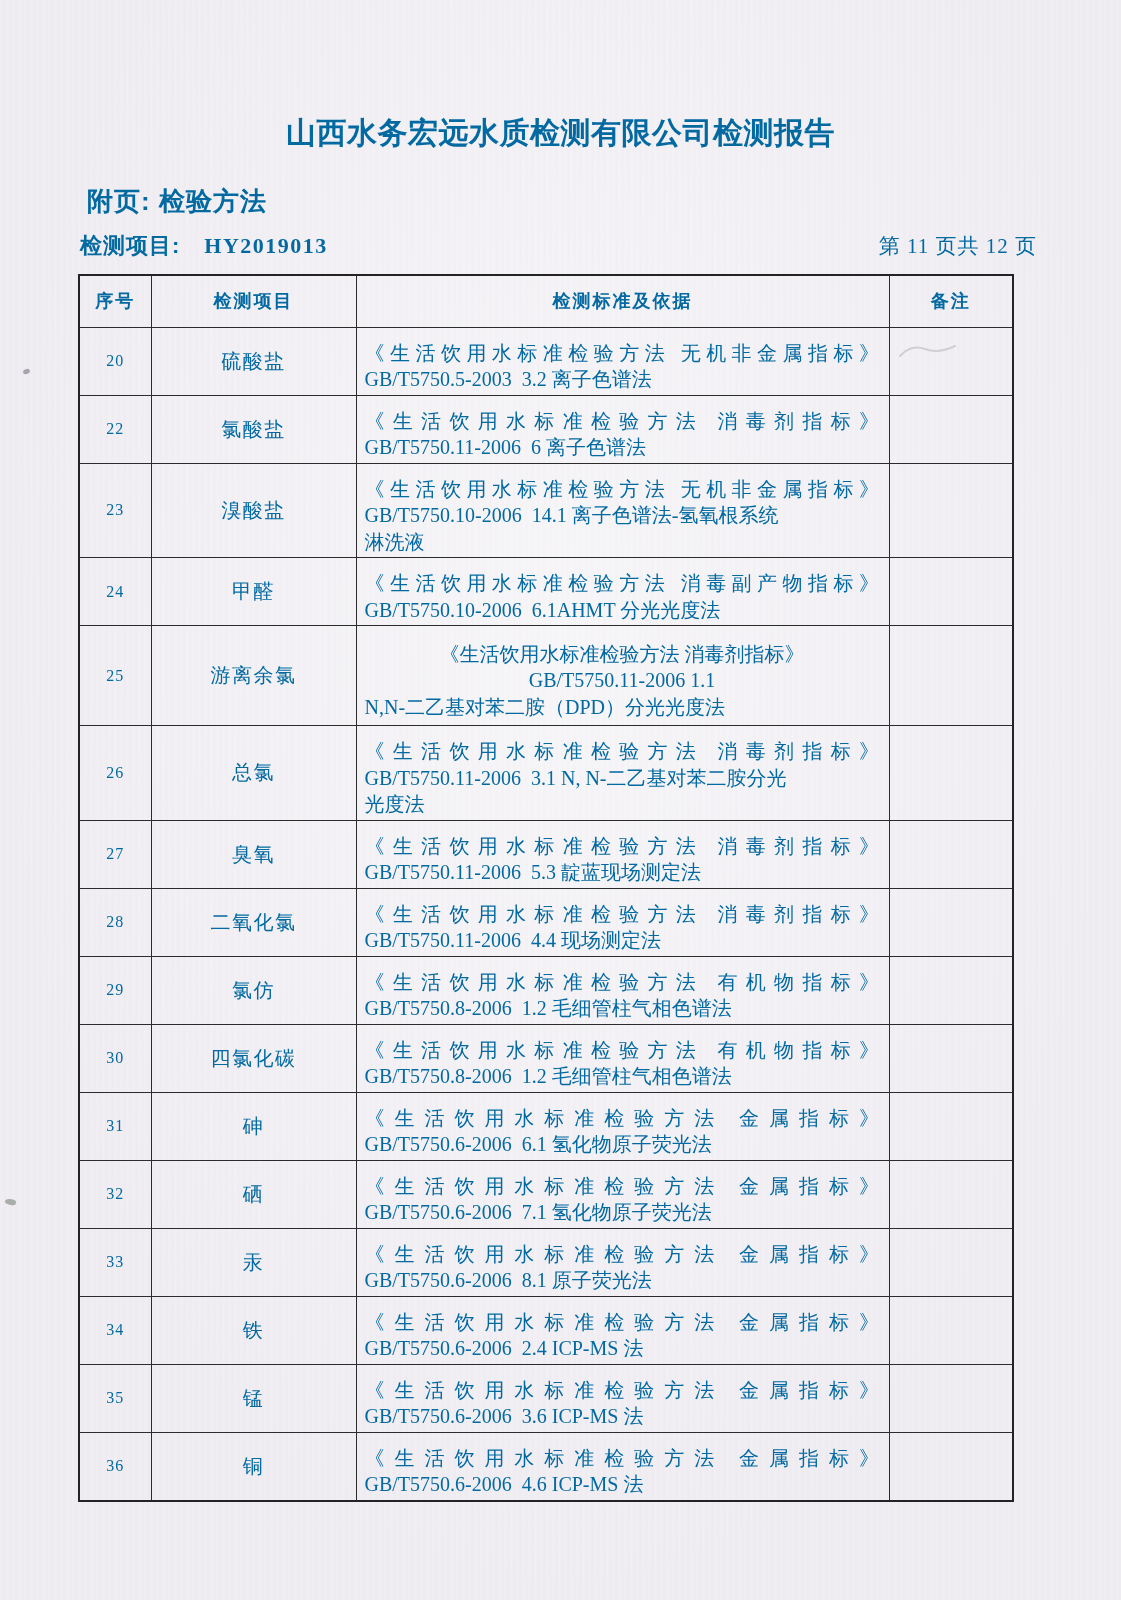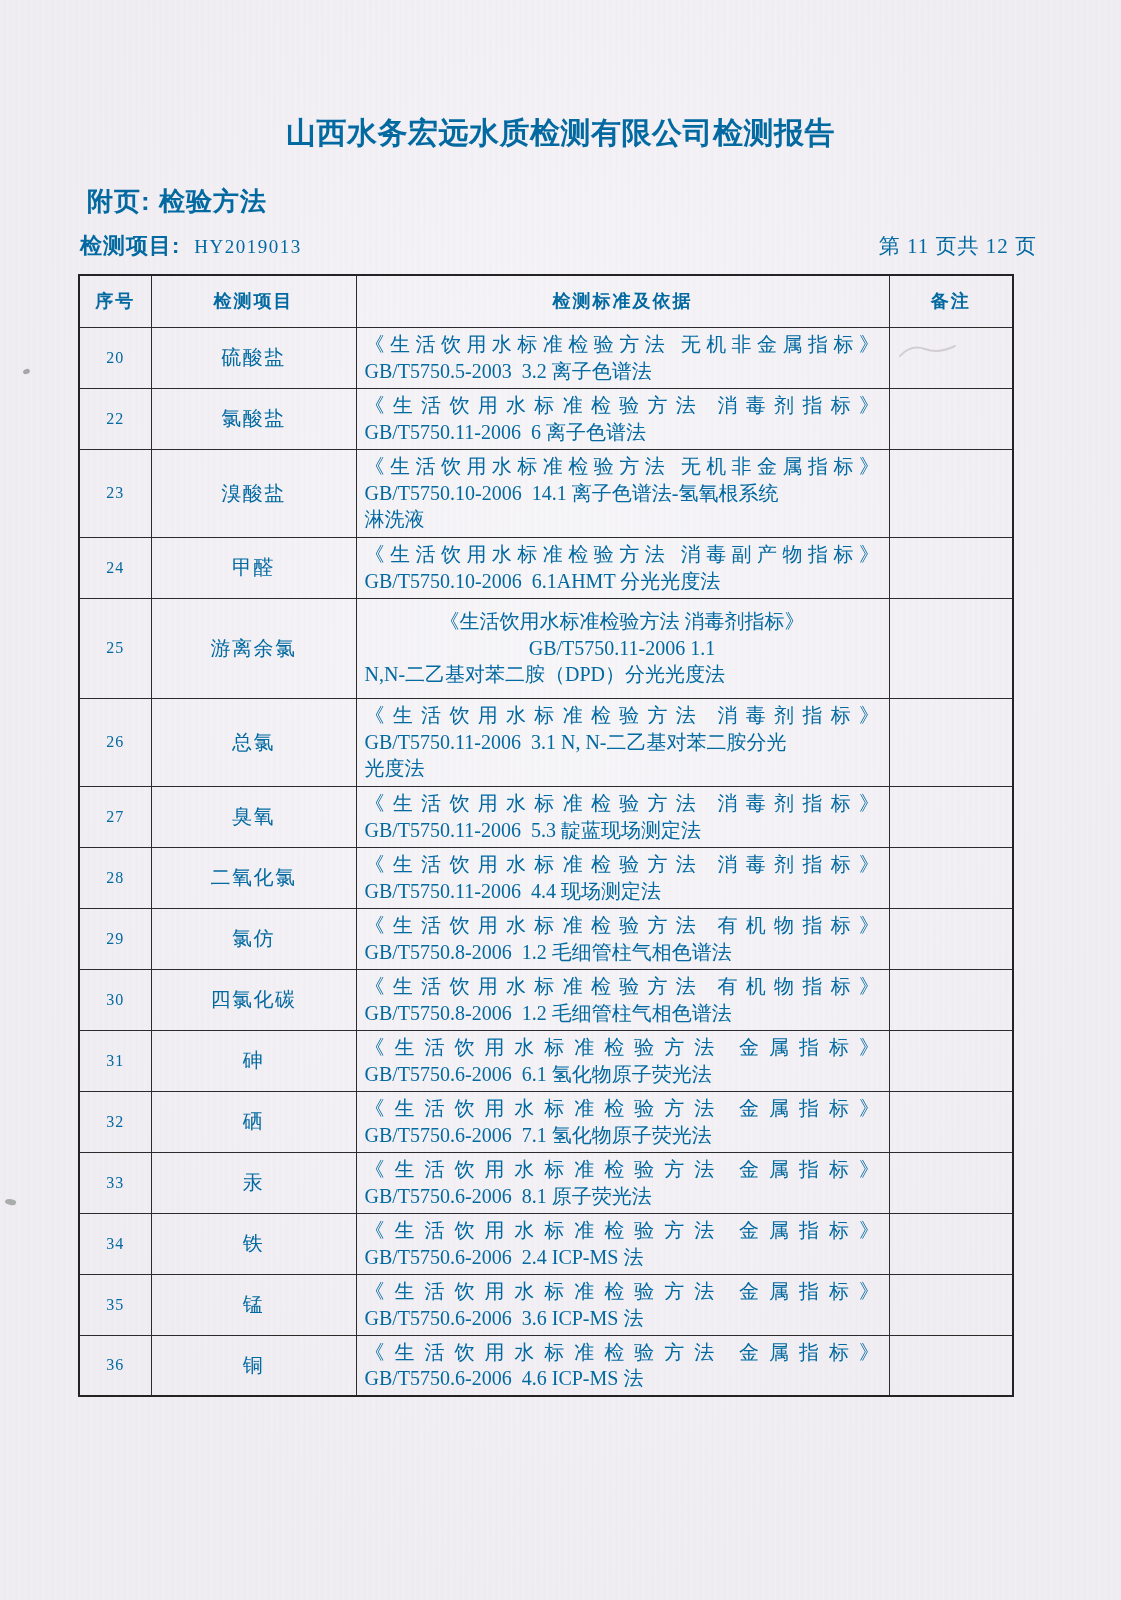--- a/index.html
+++ b/index.html
@@ -9,31 +9,31 @@
   .page::before{content:"";position:absolute;inset:0;pointer-events:none;
     background:
       radial-gradient(ellipse at 50% 40%, rgba(255,255,255,.35), rgba(226,222,230,.18) 70%),
       repeating-linear-gradient(90deg, rgba(255,255,255,.06) 0 3px, rgba(210,206,216,.05) 3px 6px);}
   .title{position:absolute;top:112px;left:0;width:100%;text-align:center;
     font-family:"Liberation Sans","DejaVu Sans",sans-serif;font-weight:700;font-size:30px;line-height:1.4;letter-spacing:.5px;}
   .subtitle{position:absolute;top:183px;left:63px;
     font-family:"Liberation Sans","DejaVu Sans",sans-serif;font-weight:700;font-size:26px;line-height:1.4;letter-spacing:1px;margin-left:24px;}
   .meta{position:absolute;top:231px;left:80px;right:84px;display:flex;justify-content:space-between;align-items:baseline;}
   .report-no{font-family:"Liberation Sans","DejaVu Sans",sans-serif;font-weight:700;font-size:22px;letter-spacing:1px;}
-  .report-no .val{font-family:"Liberation Serif","DejaVu Serif",serif;font-weight:400;font-size:19px;letter-spacing:1.5px;margin-left:14px;}
+  .report-no .val{font-family:"Liberation Serif","DejaVu Serif",serif;font-weight:700;font-size:22px;letter-spacing:1.5px;margin-left:24px;}
   .page-info{font-size:21px;letter-spacing:1px;}
 
   table.methods{position:absolute;left:78px;top:274px;width:934px;border-collapse:collapse;table-layout:fixed;
     border:2px solid #232323;background:transparent;}
   th,td{border:1.5px solid #2b2b2b;padding:0;vertical-align:middle;}
   thead tr{height:52px;}
   th{font-size:18px;font-weight:600;letter-spacing:2px;}
   td.cell-no{text-align:center;font-size:16px;letter-spacing:1px;}
   td.cell-item{text-align:center;font-size:20px;letter-spacing:1.5px;}
-  td.cell-std{padding:2px 9px 2px 8px;font-size:20px;}
+  td.cell-std{padding:12px 9px 2px 8px;font-size:20px;}
   td.cell-note{font-size:20px;}
   .std-line{line-height:26.5px;}
   .jl{text-align:justify;text-align-last:justify;letter-spacing:.5px;}
   .pl{white-space:pre-wrap;}
   .cl{text-align:center;}
   tr.lines-2{height:61px;}
   tr.lines-3{height:88px;}
   tr.tall{height:100px;}
 
   

